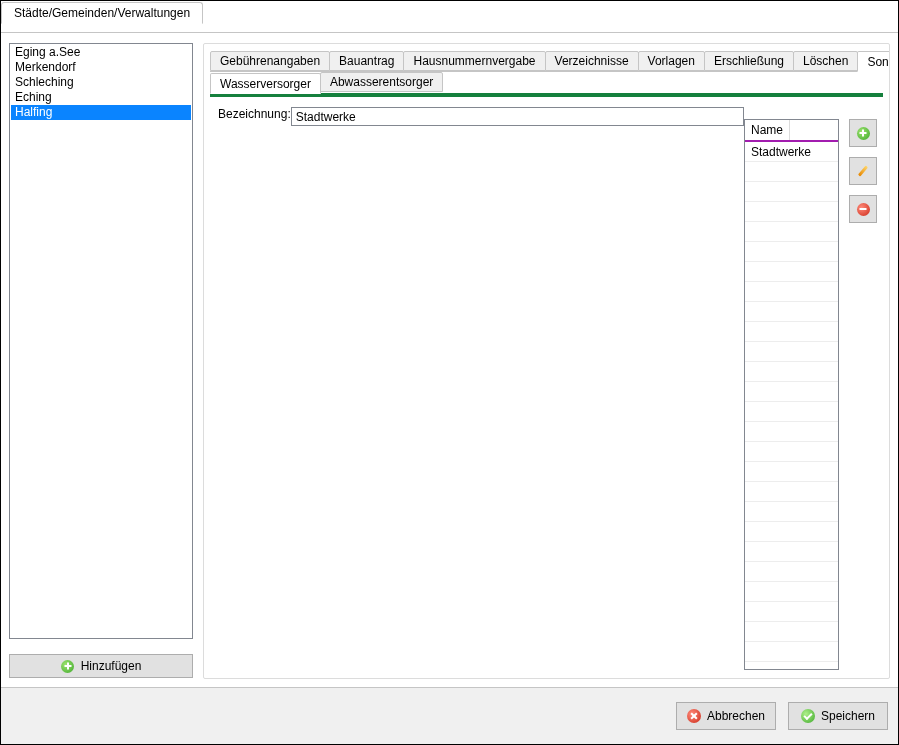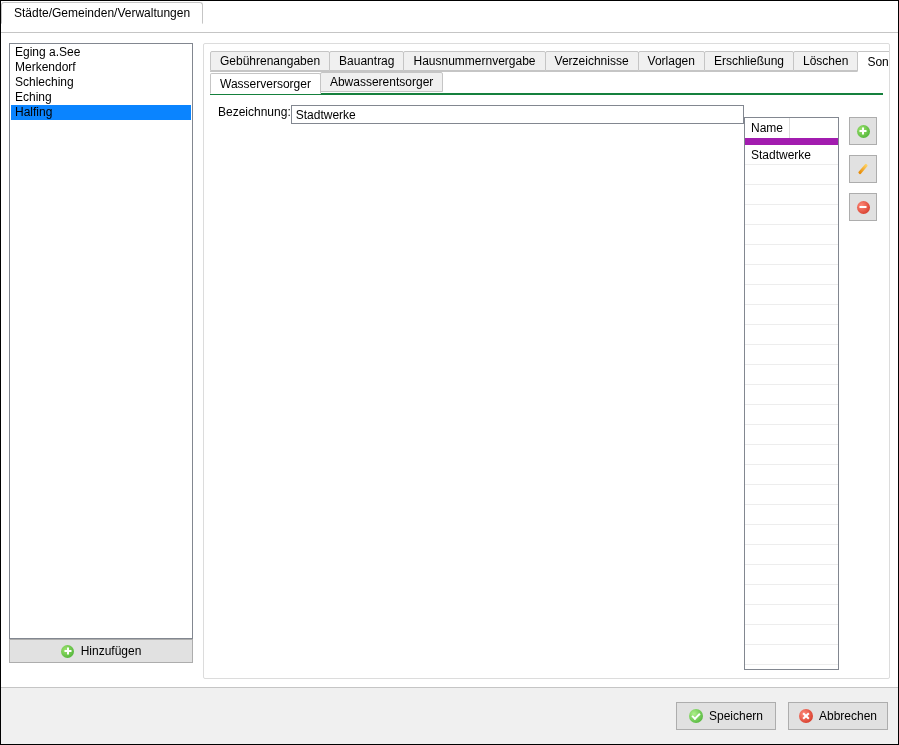--- a/index.html
+++ b/index.html
@@ -64,23 +64,24 @@
   }
   .listbox .item {
     padding: 0px 4px;
     font-size: 12px;
     line-height: 15px;
     white-space: nowrap;
     cursor: default;
   }
   .listbox .item.selected {
     background: #0a84ff;
-    color: #000000;
+    color: #ffffff;
   }
   .left-buttons {
+    margin-top: 15px;
     display: flex;
     flex-direction: column;
     gap: 8px;
   }
   .btn {
     border: 1px solid #adadad;
     background: #e1e1e1;
     height: 24px;
     display: flex;
     align-items: center;
@@ -180,21 +181,21 @@
   .tab.active {
     background:#fff;
     border-bottom: 1px solid #fff;
     position: relative; top:1px;
     height: 21px;
   }
 
   
   .sub-tab-strip {
     display:flex;
-    border-bottom: 2px solid #15803d;
+    border-bottom: 4px solid #15803d;
     padding-left: 0;
   }
   .sub-tab-strip .tab { }
 
   .tab-content {
     flex:1;
     border: none;
     padding: 10px 6px 2px 6px;
     display:flex;
     flex-direction: row;
@@ -221,21 +222,21 @@
   }
   .grid {
     flex:1;
     border: 1px solid #828790;
     background:#fff;
     position: relative;
     overflow: hidden;
   }
   .grid-header {
     display:flex;
-    border-bottom: 7px solid #a21caf;
+    border-bottom: 2px solid #a21caf;
     background: #fff;
   }
   .grid-header-cell {
     border-right: 1px solid #dcdcdc;
     padding: 3px 6px;
     font-size:12px;
     flex:1;
   }
   .grid-header-cell.last { width: 48px; flex: none; border-right: none;}
   .grid-body {
@@ -355,22 +356,22 @@
               </div>
           </div>
         </div>
       </div>
 
     </div>
   </div>
 
   <div class="footer-bar">
     <div class="footer-btn">
+      <span class="icon-cancel"></span>
+      <span>Abbrechen</span>
+    </div>
+    <div class="footer-btn">
       <span class="icon-check"></span>
       <span>Speichern</span>
     </div>
-    <div class="footer-btn">
-      <span class="icon-cancel"></span>
-      <span>Abbrechen</span>
-    </div>
   </div>
 
 </div>
 
 </body></html>

